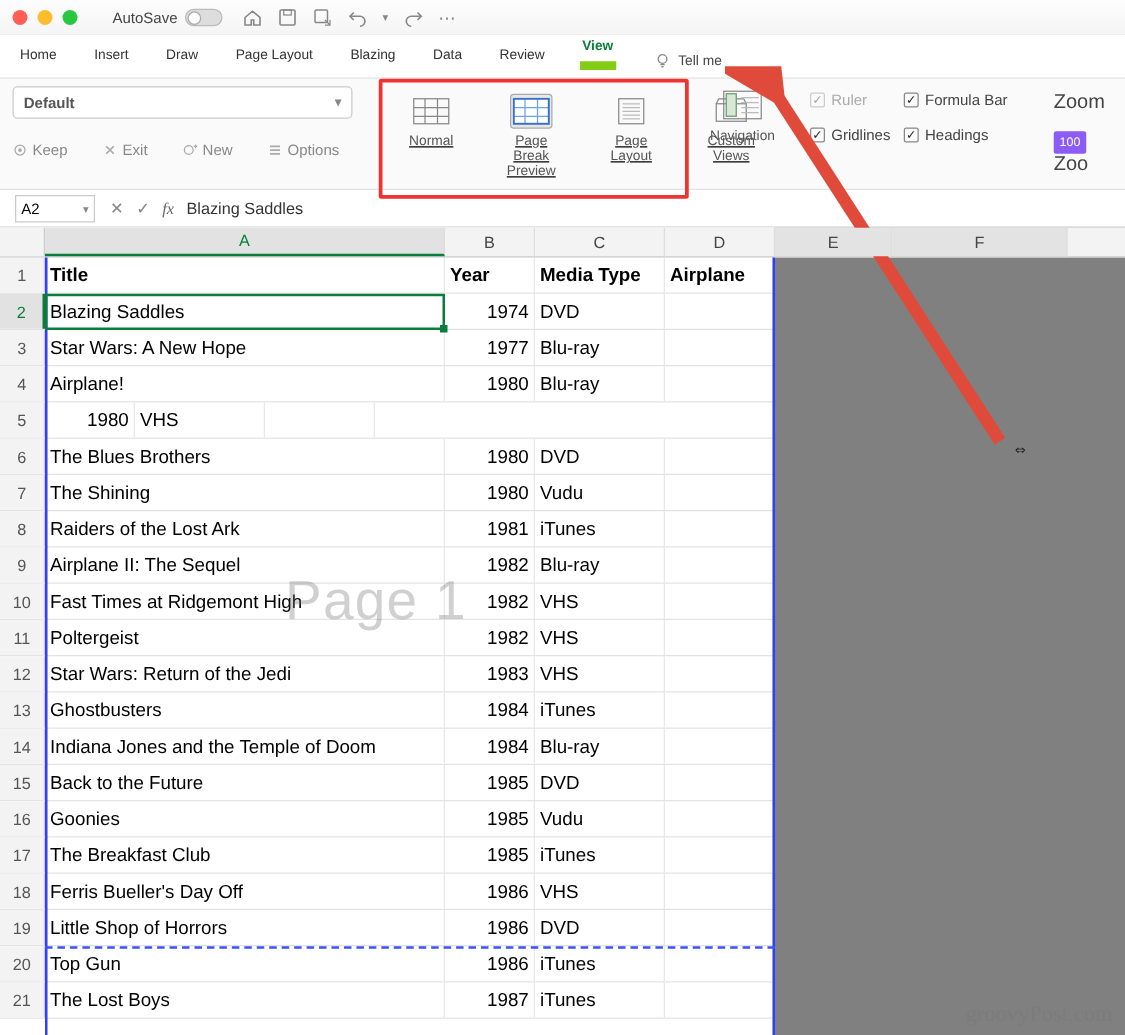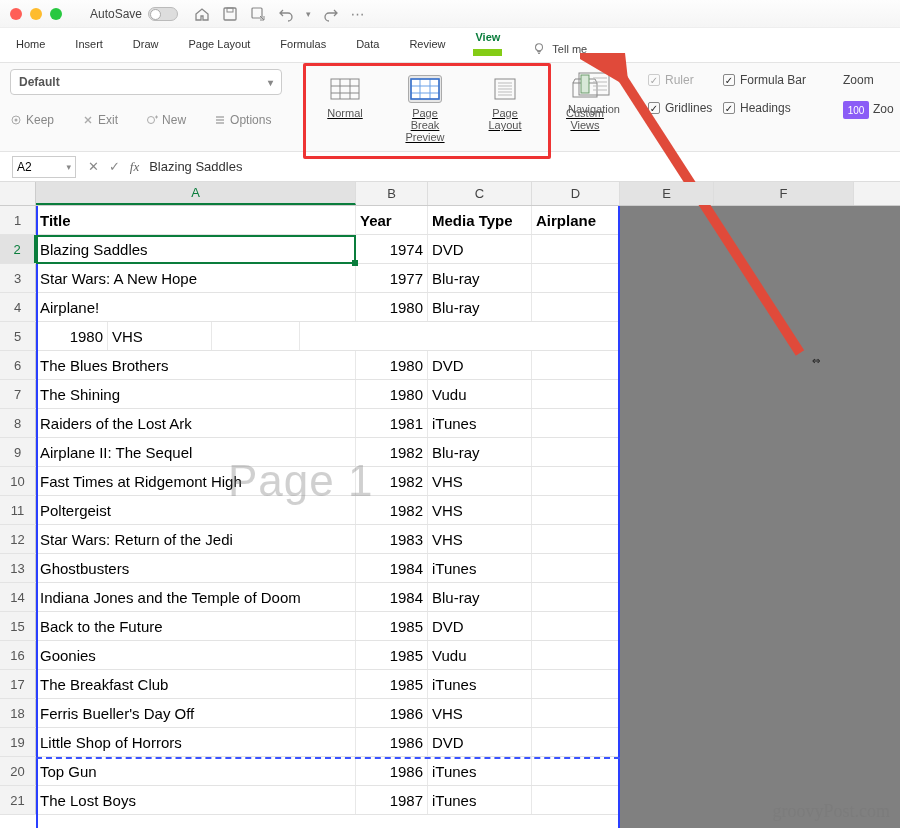--- a/index.html
+++ b/index.html
@@ -35,21 +35,21 @@
   .vbtn.active .vicon { background:#e7e7e7; border:1px solid #aaa; border-radius:3px; }
   .vicon { width:34px; height:28px; display:flex; align-items:center; justify-content:center; }
   .nav-group { position:absolute; left: 568px; top:6px; text-align:center; font-size:11px; color:#555; }
   .nav-group .vicon { width:40px; height:30px; margin: 0 auto 4px auto;}
   .check-col { position:absolute; top: 10px; display:flex; flex-direction:column; gap: 14px; font-size:12px; color:#444;}
   .check-col.c1 { left: 648px; }
   .check-col.c2 { left: 723px; }
   .check-col.c3 { left: 843px; }
   .chk { display:flex; align-items:center; gap:5px; }
   .chk .box { width:12px; height:12px; border:1px solid #888; border-radius:2px; display:flex; align-items:center; justify-content:center; font-size:10px; color:#222;}
-  .zoom-lbl { font-size:12px; color:#444;}
+  .zoom-lbl { font-size:16px; color:#444;}
   .zoom-ico { width:26px; height:18px; background:#8b5cf6; display:inline-flex; align-items:center; justify-content:center; color:#fff; font-size:10px; border-radius:2px; margin-right:4px; vertical-align:middle;}
 
   
   .fxbar { height: 30px; display:flex; align-items:center; border-bottom:1px solid #ddd; font-size:13px; }
   .namebox { width:64px; height:22px; border:1px solid #ccc; margin:0 6px 0 12px; padding:0 4px; display:flex; align-items:center; justify-content:space-between; font-size:12px;}
   .fx-icons { display:flex; gap:10px; color:#888; padding: 0 6px; }
   .fx-sym { font-style: italic; font-family: Georgia, serif; margin: 0 6px 0 4px; color:#666;}
   .fx-text { flex:1; padding-left: 4px; color:#333;}
 
   
@@ -124,21 +124,21 @@
       </span>
     <span style="font-size:14px;color:#888;letter-spacing:2px;">⋯</span>
   </div>
 </div>
 
 <div class="menubar">
   <div class="tab">Home</div>
   <div class="tab">Insert</div>
   <div class="tab">Draw</div>
   <div class="tab">Page Layout</div>
-  <div class="tab">Formulas</div>
+  <div class="tab">Blazing</div>
   <div class="tab">Data</div>
   <div class="tab">Review</div>
   <div class="tab active">View</div>
   <div class="tellme">
     <svg width="14" height="14" viewBox="0 0 16 16">
         <circle cx="8" cy="6" r="4" fill="none" stroke="#888" stroke-width="1.2"></circle>
         <path d="M6 11h4M7 13h2" stroke="#888" stroke-width="1.2"></path>
       </svg>
     <span>Tell me</span>
   </div>

